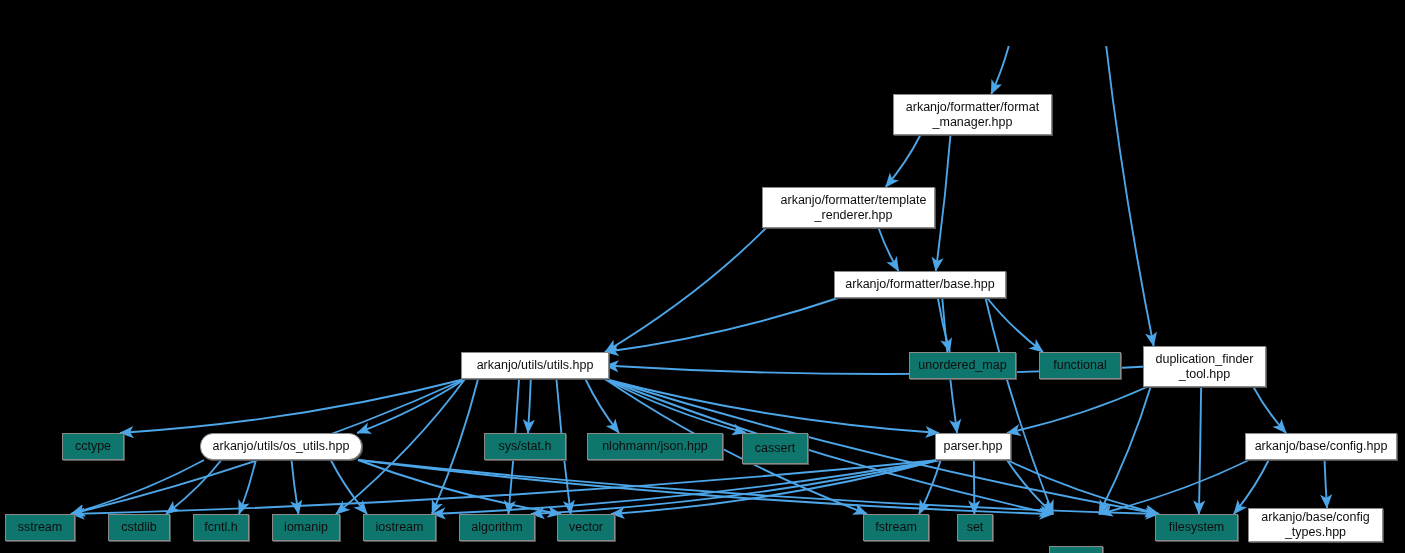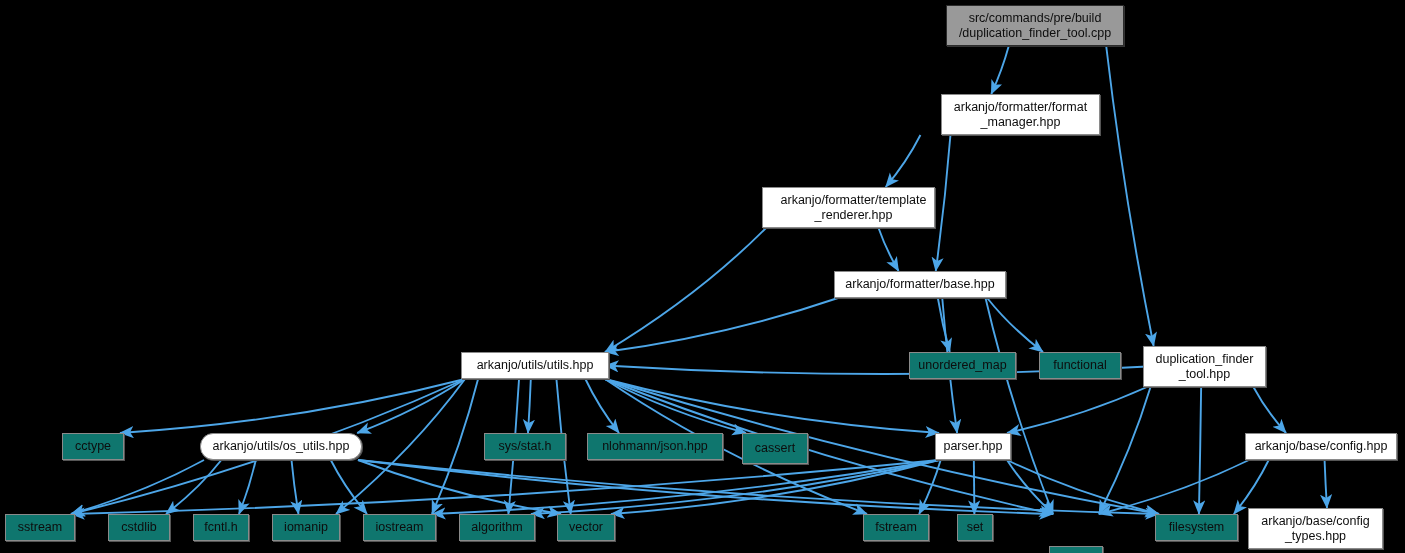--- a/index.html
+++ b/index.html
@@ -66,23 +66,21 @@
       <path d="M973.84,460 Q974.047203914307,487.00026422282957 974.4,514" fill="none" stroke="#4da6e8" stroke-width="1.9" marker-end="url(#ah)"></path>
       <path d="M1007,460 Q1025.4477654816894,488.35724029157035 1053,514" fill="none" stroke="#4da6e8" stroke-width="1.9" marker-end="url(#ah)"></path>
       <path d="M939,460 Q781.9267548398774,501.7257676966282 611,514" fill="none" stroke="#4da6e8" stroke-width="1.9" marker-end="url(#ah)"></path>
       <path d="M939,460 Q690.3718527210327,503.00944935828244 432,514" fill="none" stroke="#4da6e8" stroke-width="1.9" marker-end="url(#ah)"></path>
       <path d="M939,460 Q741.0356010752918,502.96081173243834 531,514" fill="none" stroke="#4da6e8" stroke-width="1.9" marker-end="url(#ah)"></path>
       <path d="M1007,460 Q1076.3850425655105,493.5169580650896 1159,514" fill="none" stroke="#4da6e8" stroke-width="1.9" marker-end="url(#ah)"></path>
       <path d="M1249,460 Q1180.6050296313185,493.42155658600404 1099,514" fill="none" stroke="#4da6e8" stroke-width="1.9" marker-end="url(#ah)"></path>
       <path d="M1268.71,460 Q1255.0873723740908,487.86025463585713 1233.85,514" fill="none" stroke="#4da6e8" stroke-width="1.9" marker-end="url(#ah)"></path>
       <path d="M1324.57,460 Q1325.4509796311731,484.005362790984 1326.95,508" fill="none" stroke="#4da6e8" stroke-width="1.9" marker-end="url(#ah)"></path>
     </svg>
-<div class="node root" style="left: 946px; top: 5px; width: 178px; height: 41px;">src/commands/pre/build
-/duplication_finder_tool.cpp</div>
-    <div class="node hdr" style="left: 893px; top: 94px; width: 159px; height: 41px; margin-left: 48px;">arkanjo/formatter/format
+    <div class="node hdr" style="left: 893px; top: 94px; width: 159px; height: 41px;">arkanjo/formatter/format
 _manager.hpp</div>
     <div class="node hdr" style="left: 762px; top: 187px; width: 173px; height: 41px; padding-left: 10px;">arkanjo/formatter/template
 _renderer.hpp</div>
     <div class="node hdr" style="left: 834px; top: 271px; width: 172px; height: 27px;">arkanjo/formatter/base.hpp</div>
     <div class="node sys" style="left: 909px; top: 352px; width: 107px; height: 27px;">unordered_map</div>
     <div class="node sys" style="left: 1039px; top: 352px; width: 82px; height: 27px;">functional</div>
     <div class="node hdr" style="left: 1143px; top: 346px; width: 123px; height: 41px;">duplication_finder
 _tool.hpp</div>
     <div class="node hdr" style="left: 461px; top: 352px; width: 148px; height: 27px;">arkanjo/utils/utils.hpp</div>
     <div class="node sys" style="left: 62px; top: 433px; width: 62px; height: 27px;">cctype</div>
@@ -96,15 +94,15 @@
     <div class="node sys" style="left: 108px; top: 514px; width: 62px; height: 27px;">cstdlib</div>
     <div class="node sys" style="left: 193px; top: 514px; width: 56px; height: 27px;">fcntl.h</div>
     <div class="node sys" style="left: 272px; top: 514px; width: 68px; height: 27px;">iomanip</div>
     <div class="node sys" style="left: 363px; top: 514px; width: 73px; height: 27px;">iostream</div>
     <div class="node sys" style="left: 459px; top: 514px; width: 76px; height: 27px;">algorithm</div>
     <div class="node sys" style="left: 557px; top: 514px; width: 58px; height: 27px;">vector</div>
     <div class="node sys" style="left: 863px; top: 514px; width: 66px; height: 27px;">fstream</div>
     <div class="node sys" style="left: 957px; top: 514px; width: 36px; height: 27px;">set</div>
     <div class="node sys" style="left: 1049px; top: 514px; width: 54px; height: 27px; margin-top: 32px;">string</div>
     <div class="node sys" style="left: 1155px; top: 514px; width: 83px; height: 27px;">filesystem</div>
-    <div class="node hdr" style="left: 1248px; top: 508px; width: 135px; height: 41px;">arkanjo/base/config
+    <div class="node hdr" style="left: 1248px; top: 508px; width: 135px; height: 34px;">arkanjo/base/config
 _types.hpp</div>
   </div>
 
 </body></html>

